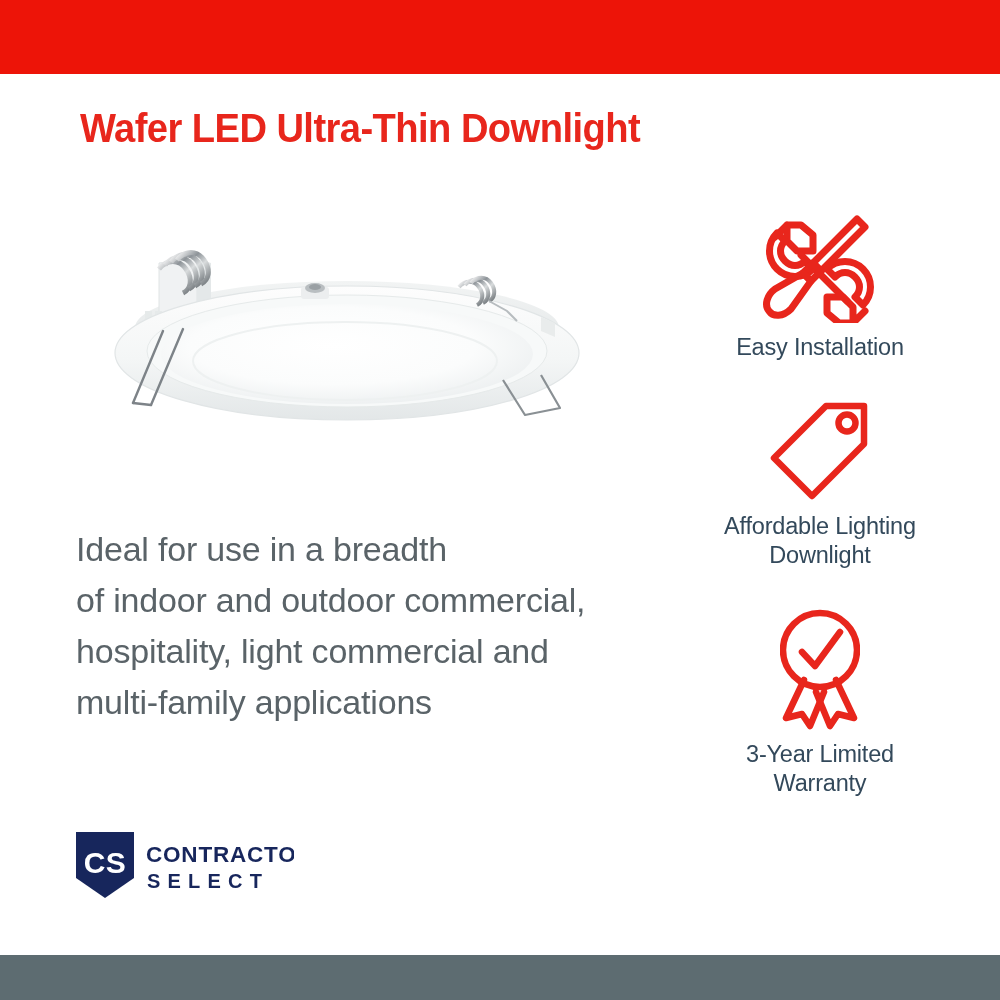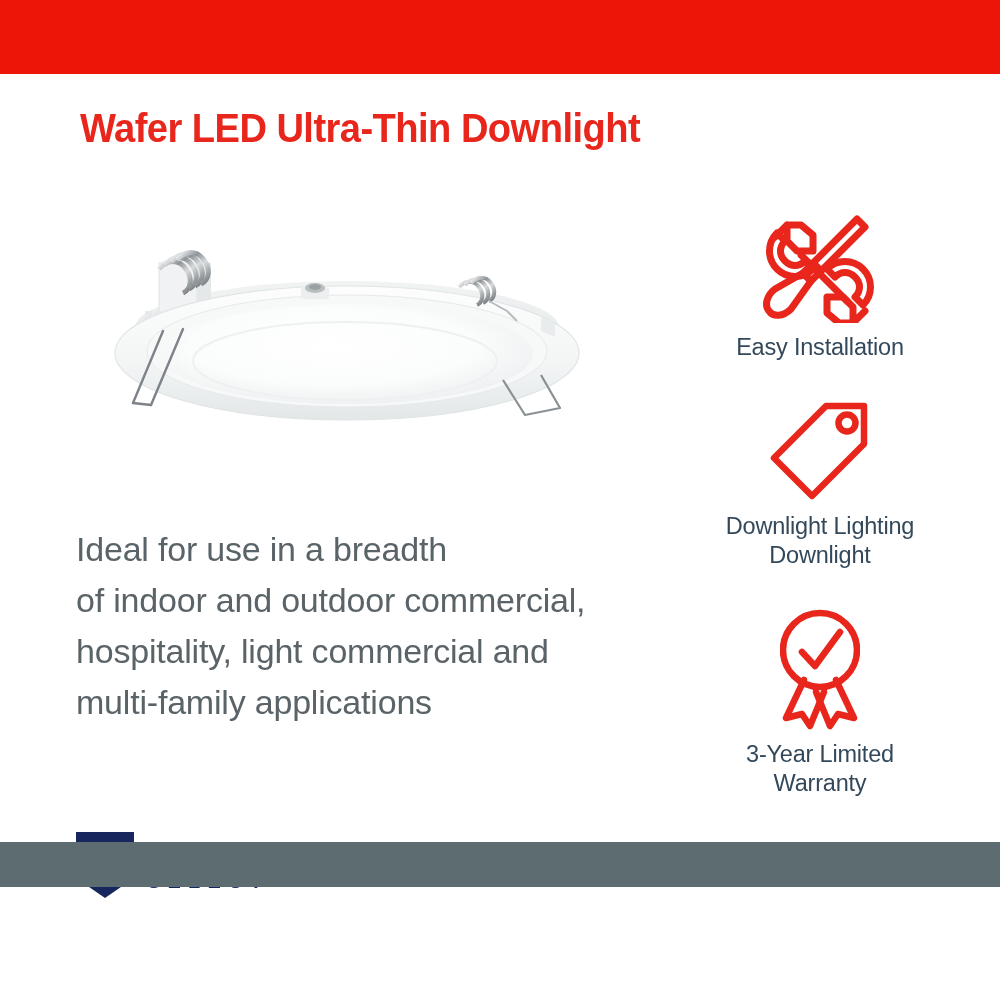--- a/index.html
+++ b/index.html
@@ -4,21 +4,21 @@
 <style>
   * { margin:0; padding:0; box-sizing:border-box; }
   html, body { width:1000px; height:1000px; }
   body {
     background:#ffffff;
     font-family:"Liberation Sans", sans-serif;
     overflow:hidden;
     position:relative;
   }
 
-  #page { position:relative; width:1000px; height:887px; background:#fff; }
+  #page { position:relative; width:1000px; height:1000px; background:#fff; }
 
   
   .top-band {
     position:absolute; left:0; top:0; width:1000px; height:74px;
     background:#ED1408;
   }
 
   
   .bottom-band {
     position:absolute; left:0; bottom:0; width:1000px; height:45px;
@@ -212,21 +212,21 @@
     </div>
 
     <div class="feature f2">
       <svg class="feature-icon" width="104" height="102" viewBox="0 0 104 102">
         <g fill="none" stroke="#E8261C" stroke-width="6.5" stroke-linejoin="round" stroke-linecap="round">
           <path d="M58 6 L96 6 L96 44 L44 96 L6 58 Z"></path>
           <circle cx="79" cy="23" r="8.5"></circle>
         </g>
       </svg>
       <div class="feature-label">
-        <span class="ln">Downlight Lighting</span>
+        <span class="ln">Affordable Lighting</span>
         <span class="ln">Downlight</span>
       </div>
     </div>
 
     <div class="feature f3">
       <svg class="feature-icon" width="80" height="124" viewBox="0 0 80 124">
         <g fill="none" stroke="#E8261C" stroke-width="6.5" stroke-linejoin="round" stroke-linecap="round">
 
           <path d="M24 74 L6 112 L22 108 L30 120 L44 86"></path>
           <path d="M56 74 L74 112 L58 108 L50 120 L36 86"></path>

